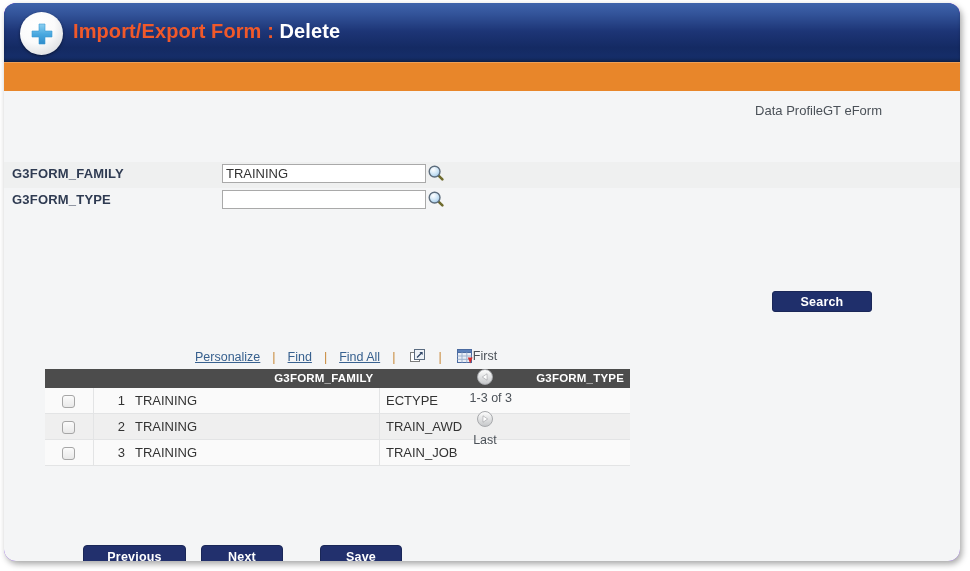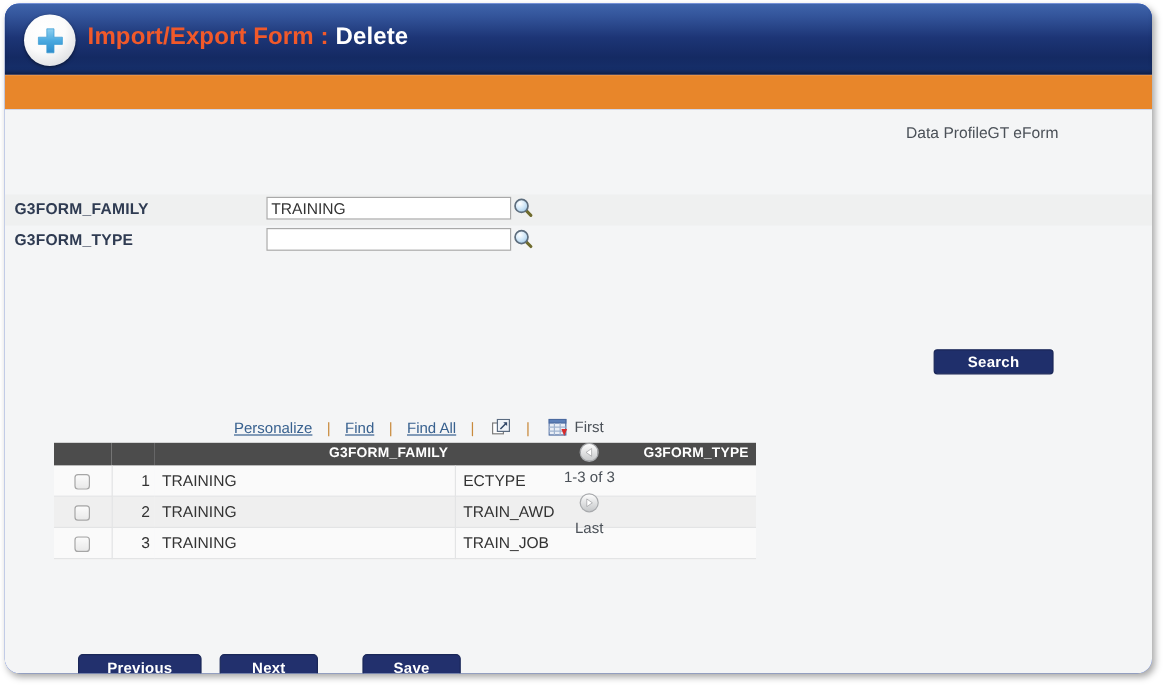--- a/index.html
+++ b/index.html
@@ -16,21 +16,21 @@
   }
 
   
   #page-frame {
     position: absolute;
     left: 4px;
     top: 3px;
     width: 956px;
     height: 558px;
     border-radius: 12px;
-    background: #1d4ed8;
+    background: #6d28d9;
     box-shadow: 2px 3px 6px rgba(0,0,0,0.35);
     overflow: hidden;
   }
 
   
   #title-bar {
     position: relative;
     height: 59px;
     background: linear-gradient(to bottom,
                 #3f64ab 0%,
@@ -150,21 +150,20 @@
     height: 21px;
     background: #1f2f6b;
     color: #ffffff;
     border: 1px solid #1a2758;
     border-radius: 3px;
     font-family: "Liberation Sans", sans-serif;
     font-size: 12.5px;
     font-weight: bold;
     cursor: pointer;
     letter-spacing: 0.2px;
-    margin-left: 6px;
   }
 
   
   #grid {
     position: absolute;
     left: 41px;
     top: 255px;
     width: 585px;
   }
   #grid-toolbar {
@@ -218,21 +217,21 @@
     border-radius: 50%;
     background: linear-gradient(to bottom, #fdfdfd 0%, #e4e5e6 45%, #c6c8ca 100%);
     border: 1px solid #a7a9ac;
     padding: 0;
     cursor: pointer;
     display: inline-flex;
     align-items: center;
     justify-content: center;
     line-height: 0;
   }
-  #grid-counter { min-width: 54px; text-align: left; margin-left: 12px; }
+  #grid-counter { min-width: 54px; text-align: right; }
 
   table#result-table {
     border-collapse: collapse;
     width: 585px;
     table-layout: fixed;
     font-size: 13px;
   }
   #result-table thead th {
     background: #4c4c4c;
     color: #ffffff;
@@ -278,21 +277,21 @@
     background: linear-gradient(to bottom, #fbfbfb, #e9e9e9);
     display: inline-block;
     vertical-align: middle;
     cursor: pointer;
     box-sizing: border-box;
   }
 
   
   #button-bar {
     position: absolute;
-    left: 50px;
+    left: 68px;
     top: 454px;
     display: flex;
     gap: 0;
     padding-left: 11px;
   }
   .ps-button {
     background: #22306d;
     color: #ffffff;
     border: 1px solid #1a2758;
     border-radius: 4px;

